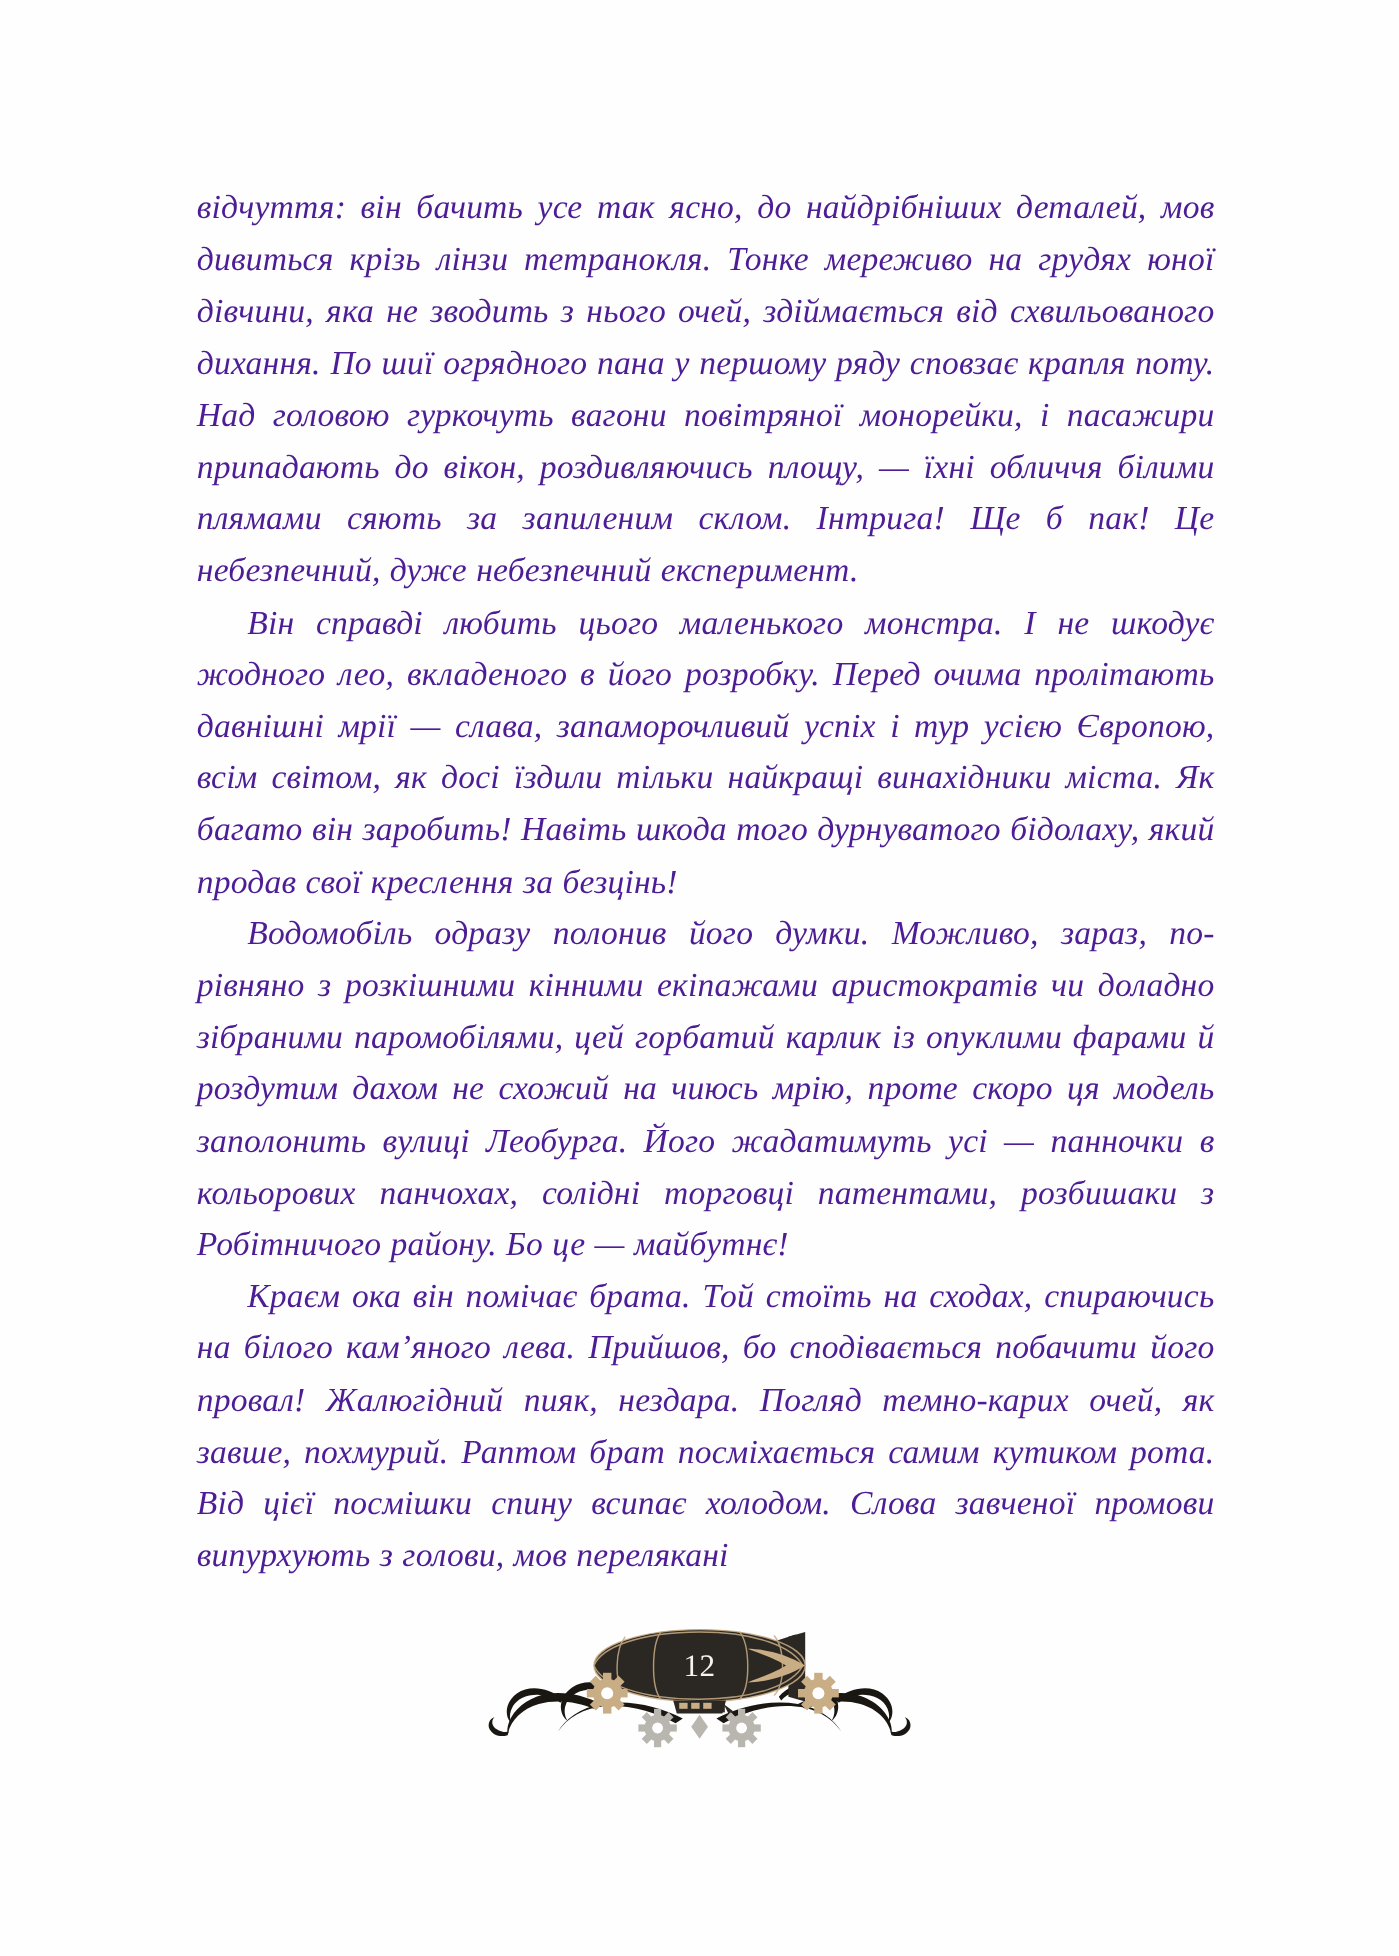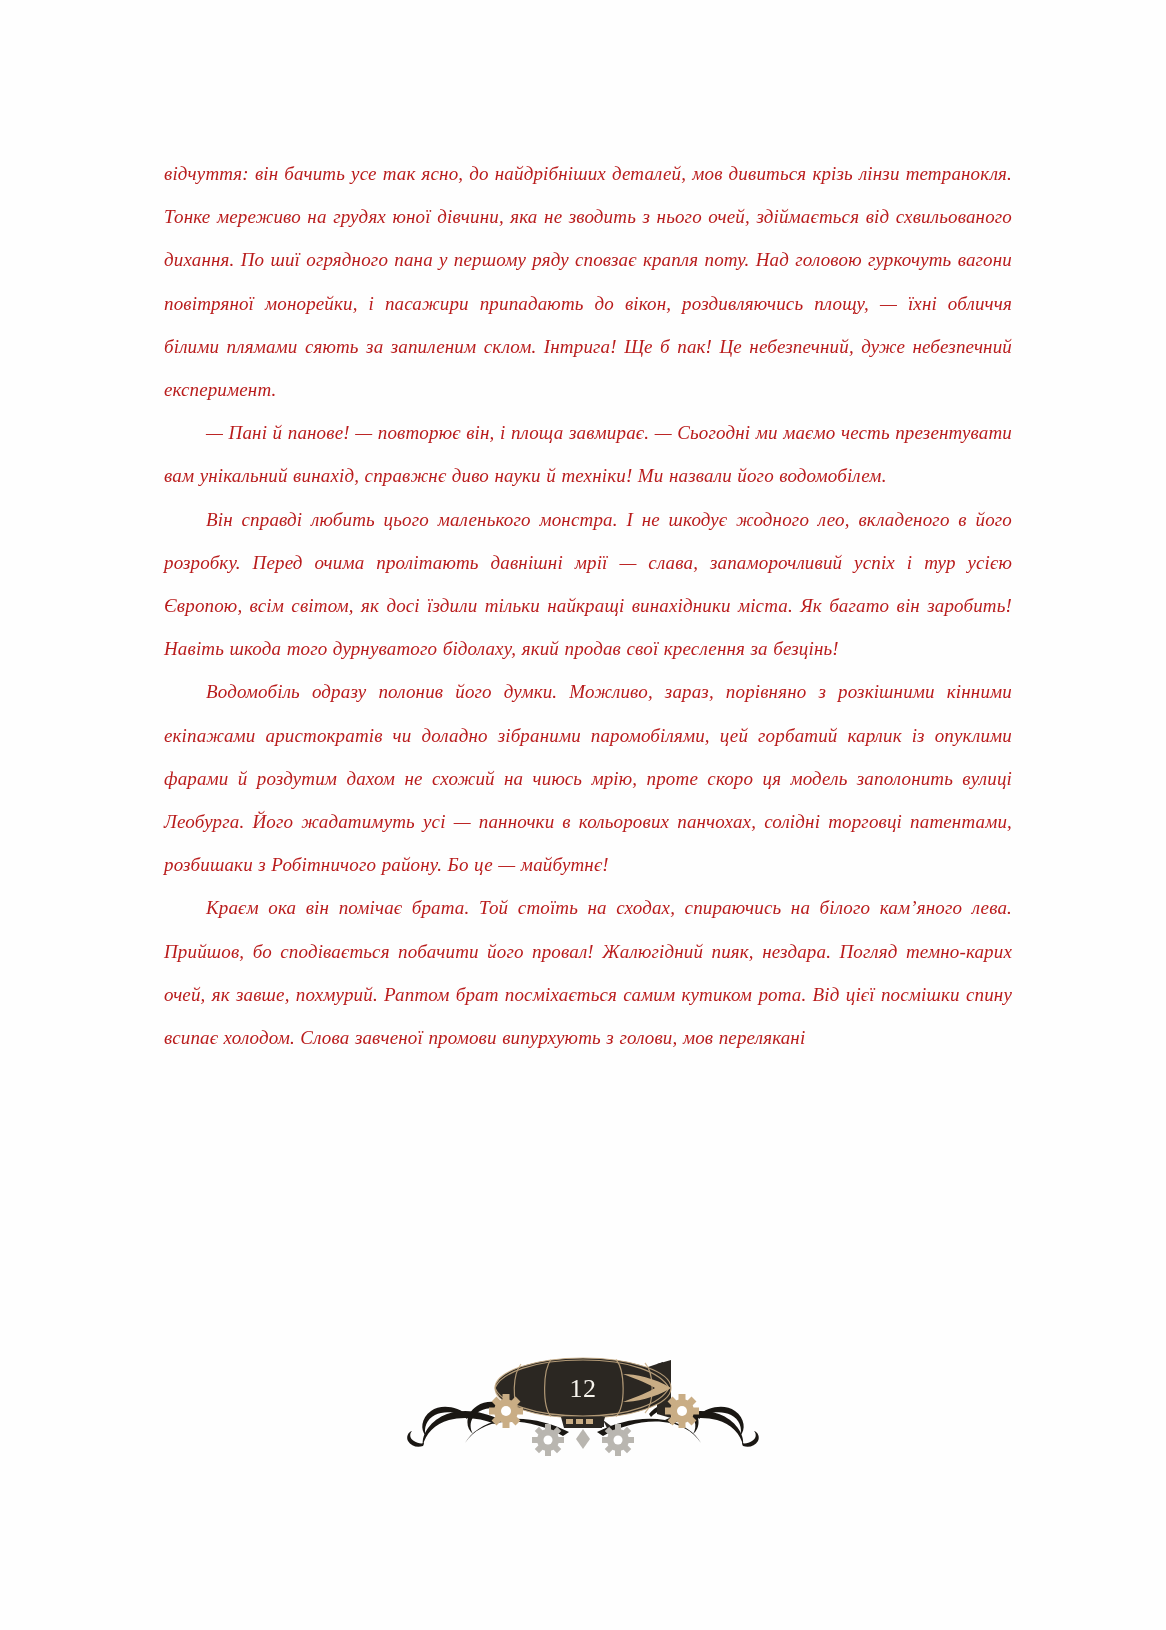--- a/index.html
+++ b/index.html
@@ -28,27 +28,27 @@
   .text-block {
     position: absolute;
     left: 164px;
     top: 152px;
     width: 848px;
   }
 
   .para {
     margin: 0;
     font-style: italic;
-    font-size: 19px;
+    font-size: 28px;
     line-height: 43.2px;
     text-align: justify;
     text-justify: inter-word;
     letter-spacing: 0.15px;
     word-spacing: 0.6px;
-    color: #b91c1c;
+    color: #4c1d95;
     hyphens: manual;
   }
 
   .para.indented {
     text-indent: 42px;
   }
 
   
   .ornament {
     position: absolute;
@@ -73,21 +73,20 @@
     letter-spacing: 0.5px;
   }
 </style>
 </head>
 <body>
 
 <div class="page">
 
   <div class="text-block">
     <p class="para">відчуття: він бачить усе так ясно, до найдрібніших дета­лей, мов дивиться крізь лінзи тетранокля. Тонке мереживо на грудях юної дівчини, яка не зводить з нього очей, здійма­ється від схвильованого дихання. По шиї огрядного пана у пер­шому ряду сповзає крапля поту. Над головою гуркочуть ваго­ни повітряної монорейки, і пасажири припадають до вікон, роздивляючись площу, — їхні обличчя білими плямами сяють за запиленим склом. Інтрига! Ще б пак! Це небезпечний, дуже небезпечний експеримент.</p>
-    <p class="para indented">— Пані й панове! — повторює він, і площа завмирає. — Сьо­годні ми маємо честь презентувати вам унікальний винахід, справжнє диво науки й техніки! Ми назвали його водомобілем.</p>
     <p class="para indented">Він справді любить цього маленького монстра. І не шкодує жодного лео, вкладеного в його розробку. Перед очима проліта­ють давнішні мрії — слава, запаморочливий успіх і тур усією Європою, всім світом, як досі їздили тільки найкращі вина­хідники міста. Як багато він заробить! Навіть шкода того дурнуватого бідолаху, який продав свої креслення за безцінь!</p>
     <p class="para indented">Водомобіль одразу полонив його думки. Можливо, зараз, по­рівняно з розкішними кінними екіпажами аристократів чи до­ладно зібраними паромобілями, цей горбатий карлик із опукли­ми фарами й роздутим дахом не схожий на чиюсь мрію, проте скоро ця модель заполонить вулиці Леобурга. Його жадатимуть усі — панночки в кольорових панчохах, солідні торговці патен­тами, розбишаки з Робітничого району. Бо це — майбутнє!</p>
     <p class="para indented">Краєм ока він помічає брата. Той стоїть на сходах, спира­ючись на білого кам’яного лева. Прийшов, бо сподівається по­бачити його провал! Жалюгідний пияк, нездара. Погляд тем­но-карих очей, як завше, похмурий. Раптом брат посміхається самим кутиком рота. Від цієї посмішки спину всипає холодом. Слова завченої промови випурхують з голови, мов перелякані</p>
   </div>
 
   <div class="ornament">
     <svg viewBox="0 0 420 140" xmlns="http://www.w3.org/2000/svg" aria-hidden="true">
 
       <g fill="#1a1713">
         <path d="M196 116 C176 106, 152 100, 128 104 C110 107, 98 117, 92 127

